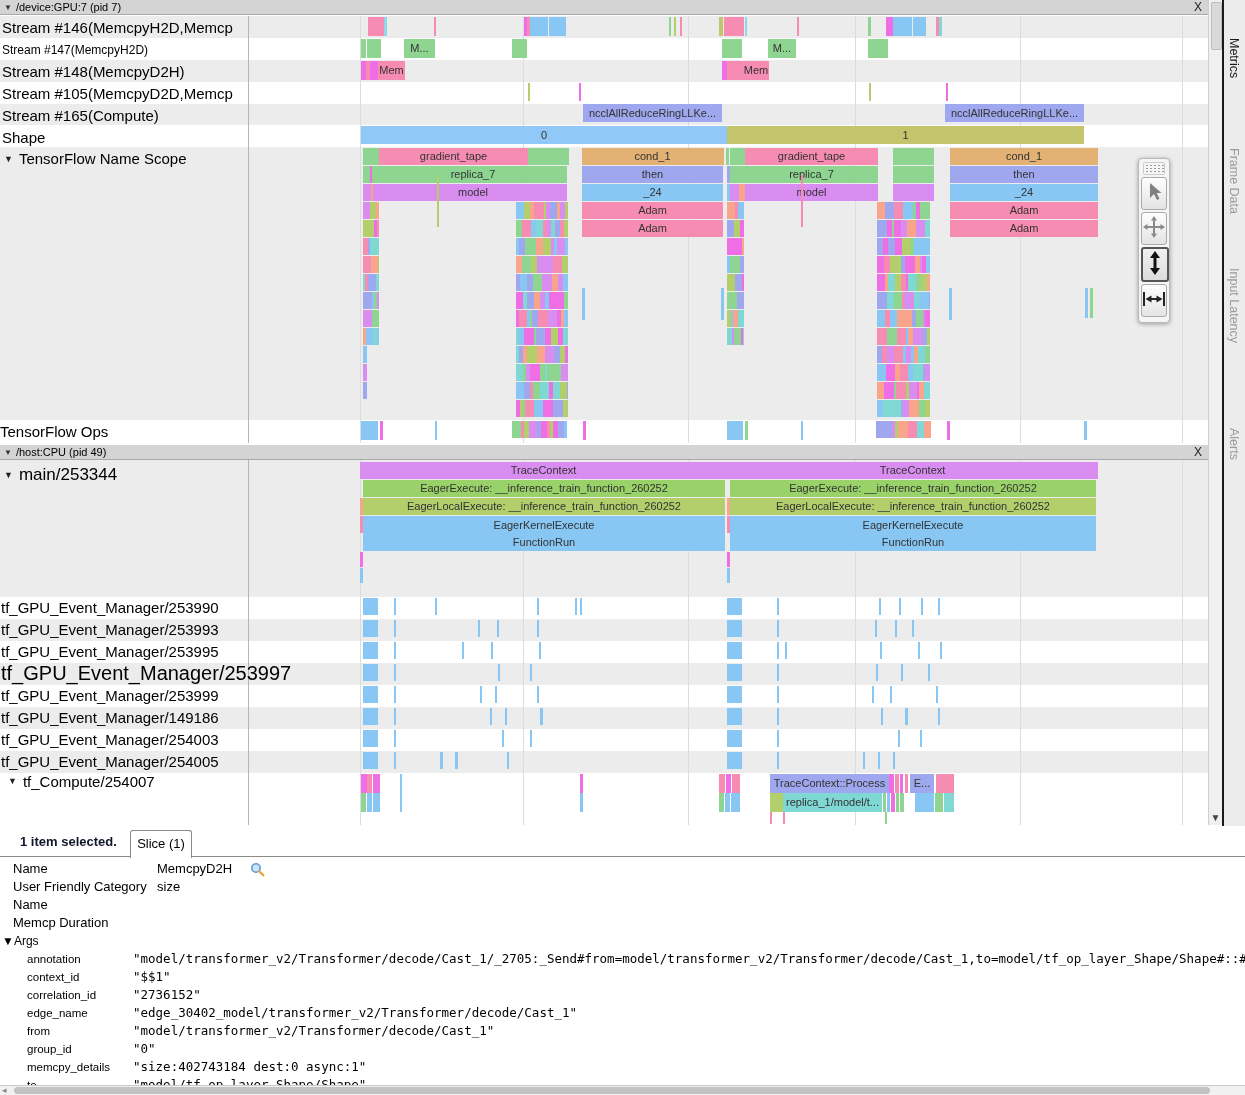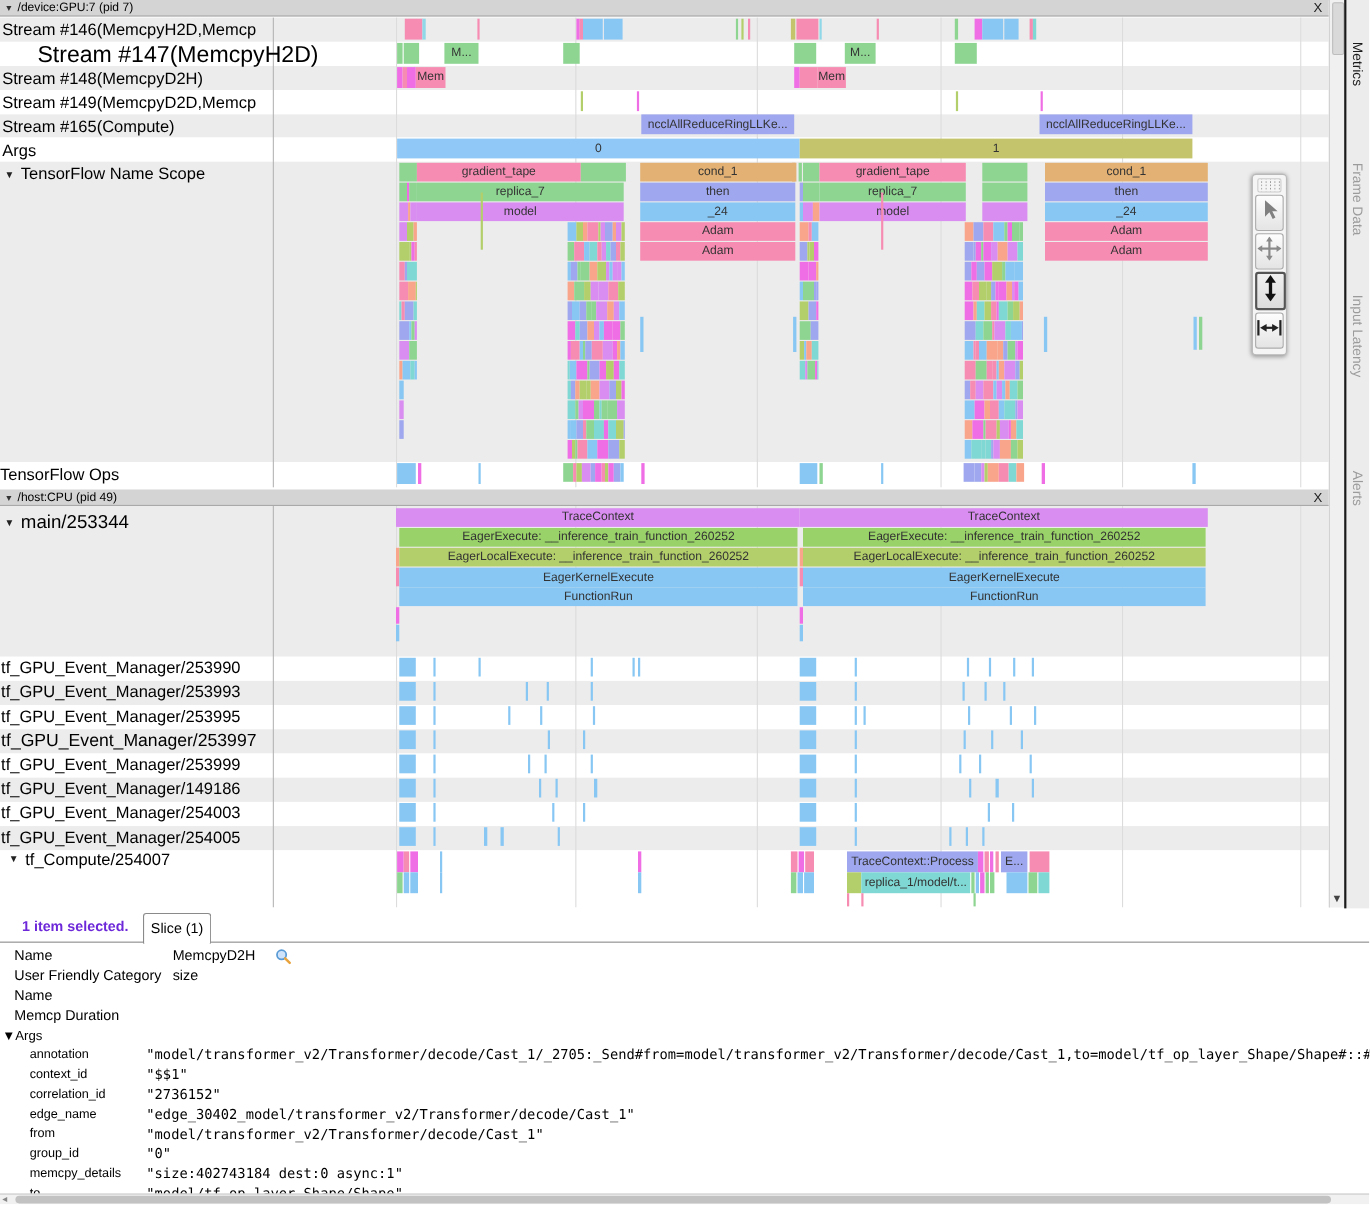--- a/index.html
+++ b/index.html
@@ -37,21 +37,21 @@
   #hscroll{position:absolute;left:0;top:1085px;width:1245px;height:10px;background:#f1f1f1;border-top:1px solid #c9c9c9;box-sizing:border-box;}
   #hscroll .thumb{position:absolute;left:14px;top:1px;height:7px;width:1196px;background:#c2c2c2;border-radius:4px;}
   #hscroll .left-arrow{position:absolute;left:2px;top:-1px;font-size:9px;color:#888;}
   
   #sidebar{position:absolute;left:1222px;top:0;width:23px;height:826px;background:#ececec;border-left:2px solid #1a1a1a;box-sizing:border-box;}
   .side-tab{position:absolute;left:3px;writing-mode:vertical-rl;font-size:12.5px;color:#9b9b9b;cursor:pointer;}
   .side-tab.active{color:#1a1a1a;}
   
   #details{position:absolute;left:0;top:826px;width:1245px;height:259px;background:#fff;}
   #tabbar{position:absolute;left:0;top:0;width:1245px;height:31px;border-bottom:1px solid #8a8a8a;box-sizing:border-box;}
-  #selected-count{position:absolute;left:20px;top:8px;font-size:13px;font-weight:bold;color:#6d28d9;}
+  #selected-count{position:absolute;left:20px;top:8px;font-size:13px;font-weight:bold;color:#0f172a;}
   #slice-tab{position:absolute;left:130px;top:4px;width:60px;height:27px;background:#fff;
     border:1px solid #8a8a8a;border-bottom:none;border-radius:3px 3px 0 0;text-align:center;
     font-size:13px;line-height:26px;cursor:pointer;}
   .field-row{position:absolute;height:18px;font-size:13px;line-height:18px;white-space:nowrap;}
   .field-label{position:absolute;left:13px;}
   .field-value{position:absolute;left:157px;}
   .args-hdr{position:absolute;left:2px;font-size:12px;line-height:18px;}
   .arg-label{position:absolute;left:27px;font-size:11.5px;}
   .arg-value{position:absolute;left:133px;font-family:"DejaVu Sans Mono",monospace;font-size:12.5px;white-space:nowrap;}
   .mag{position:absolute;left:250px;top:2px;}
@@ -619,34 +619,34 @@
       <div class="bar" style="left: 892px; top: 421px; width: 3px; height: 17px; background: rgb(217, 141, 241);"></div>
       <div class="bar" style="left: 895px; top: 421px; width: 3px; height: 17px; background: rgb(179, 207, 107);"></div>
       <div class="bar" style="left: 898px; top: 421px; width: 10px; height: 17px; background: rgb(249, 165, 140);"></div>
       <div class="bar" style="left: 908px; top: 421px; width: 9px; height: 17px; background: rgb(247, 140, 178);"></div>
       <div class="bar" style="left: 917px; top: 421px; width: 7px; height: 17px; background: rgb(127, 216, 211);"></div>
       <div class="bar" style="left: 924px; top: 421px; width: 6px; height: 17px; background: rgb(249, 165, 140);"></div>
       <div class="bar" style="left: 930px; top: 421px; width: 1px; height: 17px; background: rgb(249, 165, 140);"></div>
       <div class="rowlabel" style="left: 2px; top: 17px; height: 21px; font-size: 15px;">
         <span>Stream #146(MemcpyH2D,Memcp</span>
       </div>
-      <div class="rowlabel" style="left: 2px; top: 39px; height: 21px; font-size: 21px; margin-left: 32px;">
+      <div class="rowlabel" style="left: 2px; top: 39px; height: 21px; font-size: 12px;">
         <span>Stream #147(MemcpyH2D)</span>
       </div>
       <div class="rowlabel" style="left: 2px; top: 61px; height: 21px; font-size: 15px;">
         <span>Stream #148(MemcpyD2H)</span>
       </div>
       <div class="rowlabel" style="left: 2px; top: 83px; height: 21px; font-size: 15px;">
-        <span>Stream #149(MemcpyD2D,Memcp</span>
+        <span>Stream #105(MemcpyD2D,Memcp</span>
       </div>
       <div class="rowlabel" style="left: 2px; top: 105px; height: 21px; font-size: 15px;">
         <span>Stream #165(Compute)</span>
       </div>
       <div class="rowlabel" style="left: 2px; top: 127px; height: 21px; font-size: 15px;">
-        <span>Args</span>
+        <span>Shape</span>
       </div>
       <div class="rowlabel" style="left: 4px; top: 148px; height: 21px; font-size: 15px;">
         <span class="carat">▼</span>
         <span>TensorFlow Name Scope</span>
       </div>
       <div class="rowlabel" style="left: 0px; top: 421px; height: 21px; font-size: 15px;">
         <span>TensorFlow Ops</span>
       </div>
       <div class="rowlabel" style="left: 4px; top: 463px; height: 24px; font-size: 17px;">
         <span class="carat">▼</span>
@@ -654,21 +654,21 @@
       </div>
       <div class="rowlabel" style="left: 1px; top: 597px; height: 21px; font-size: 15px;">
         <span>tf_GPU_Event_Manager/253990</span>
       </div>
       <div class="rowlabel" style="left: 1px; top: 619px; height: 21px; font-size: 15px;">
         <span>tf_GPU_Event_Manager/253993</span>
       </div>
       <div class="rowlabel" style="left: 1px; top: 641px; height: 21px; font-size: 15px;">
         <span>tf_GPU_Event_Manager/253995</span>
       </div>
-      <div class="rowlabel" style="left: 1px; top: 663px; height: 21px; font-size: 16px;">
+      <div class="rowlabel" style="left: 1px; top: 663px; height: 21px; font-size: 20px;">
         <span>tf_GPU_Event_Manager/253997</span>
       </div>
       <div class="rowlabel" style="left: 1px; top: 685px; height: 21px; font-size: 15px;">
         <span>tf_GPU_Event_Manager/253999</span>
       </div>
       <div class="rowlabel" style="left: 1px; top: 707px; height: 21px; font-size: 15px;">
         <span>tf_GPU_Event_Manager/149186</span>
       </div>
       <div class="rowlabel" style="left: 1px; top: 729px; height: 21px; font-size: 15px;">
         <span>tf_GPU_Event_Manager/254003</span>

